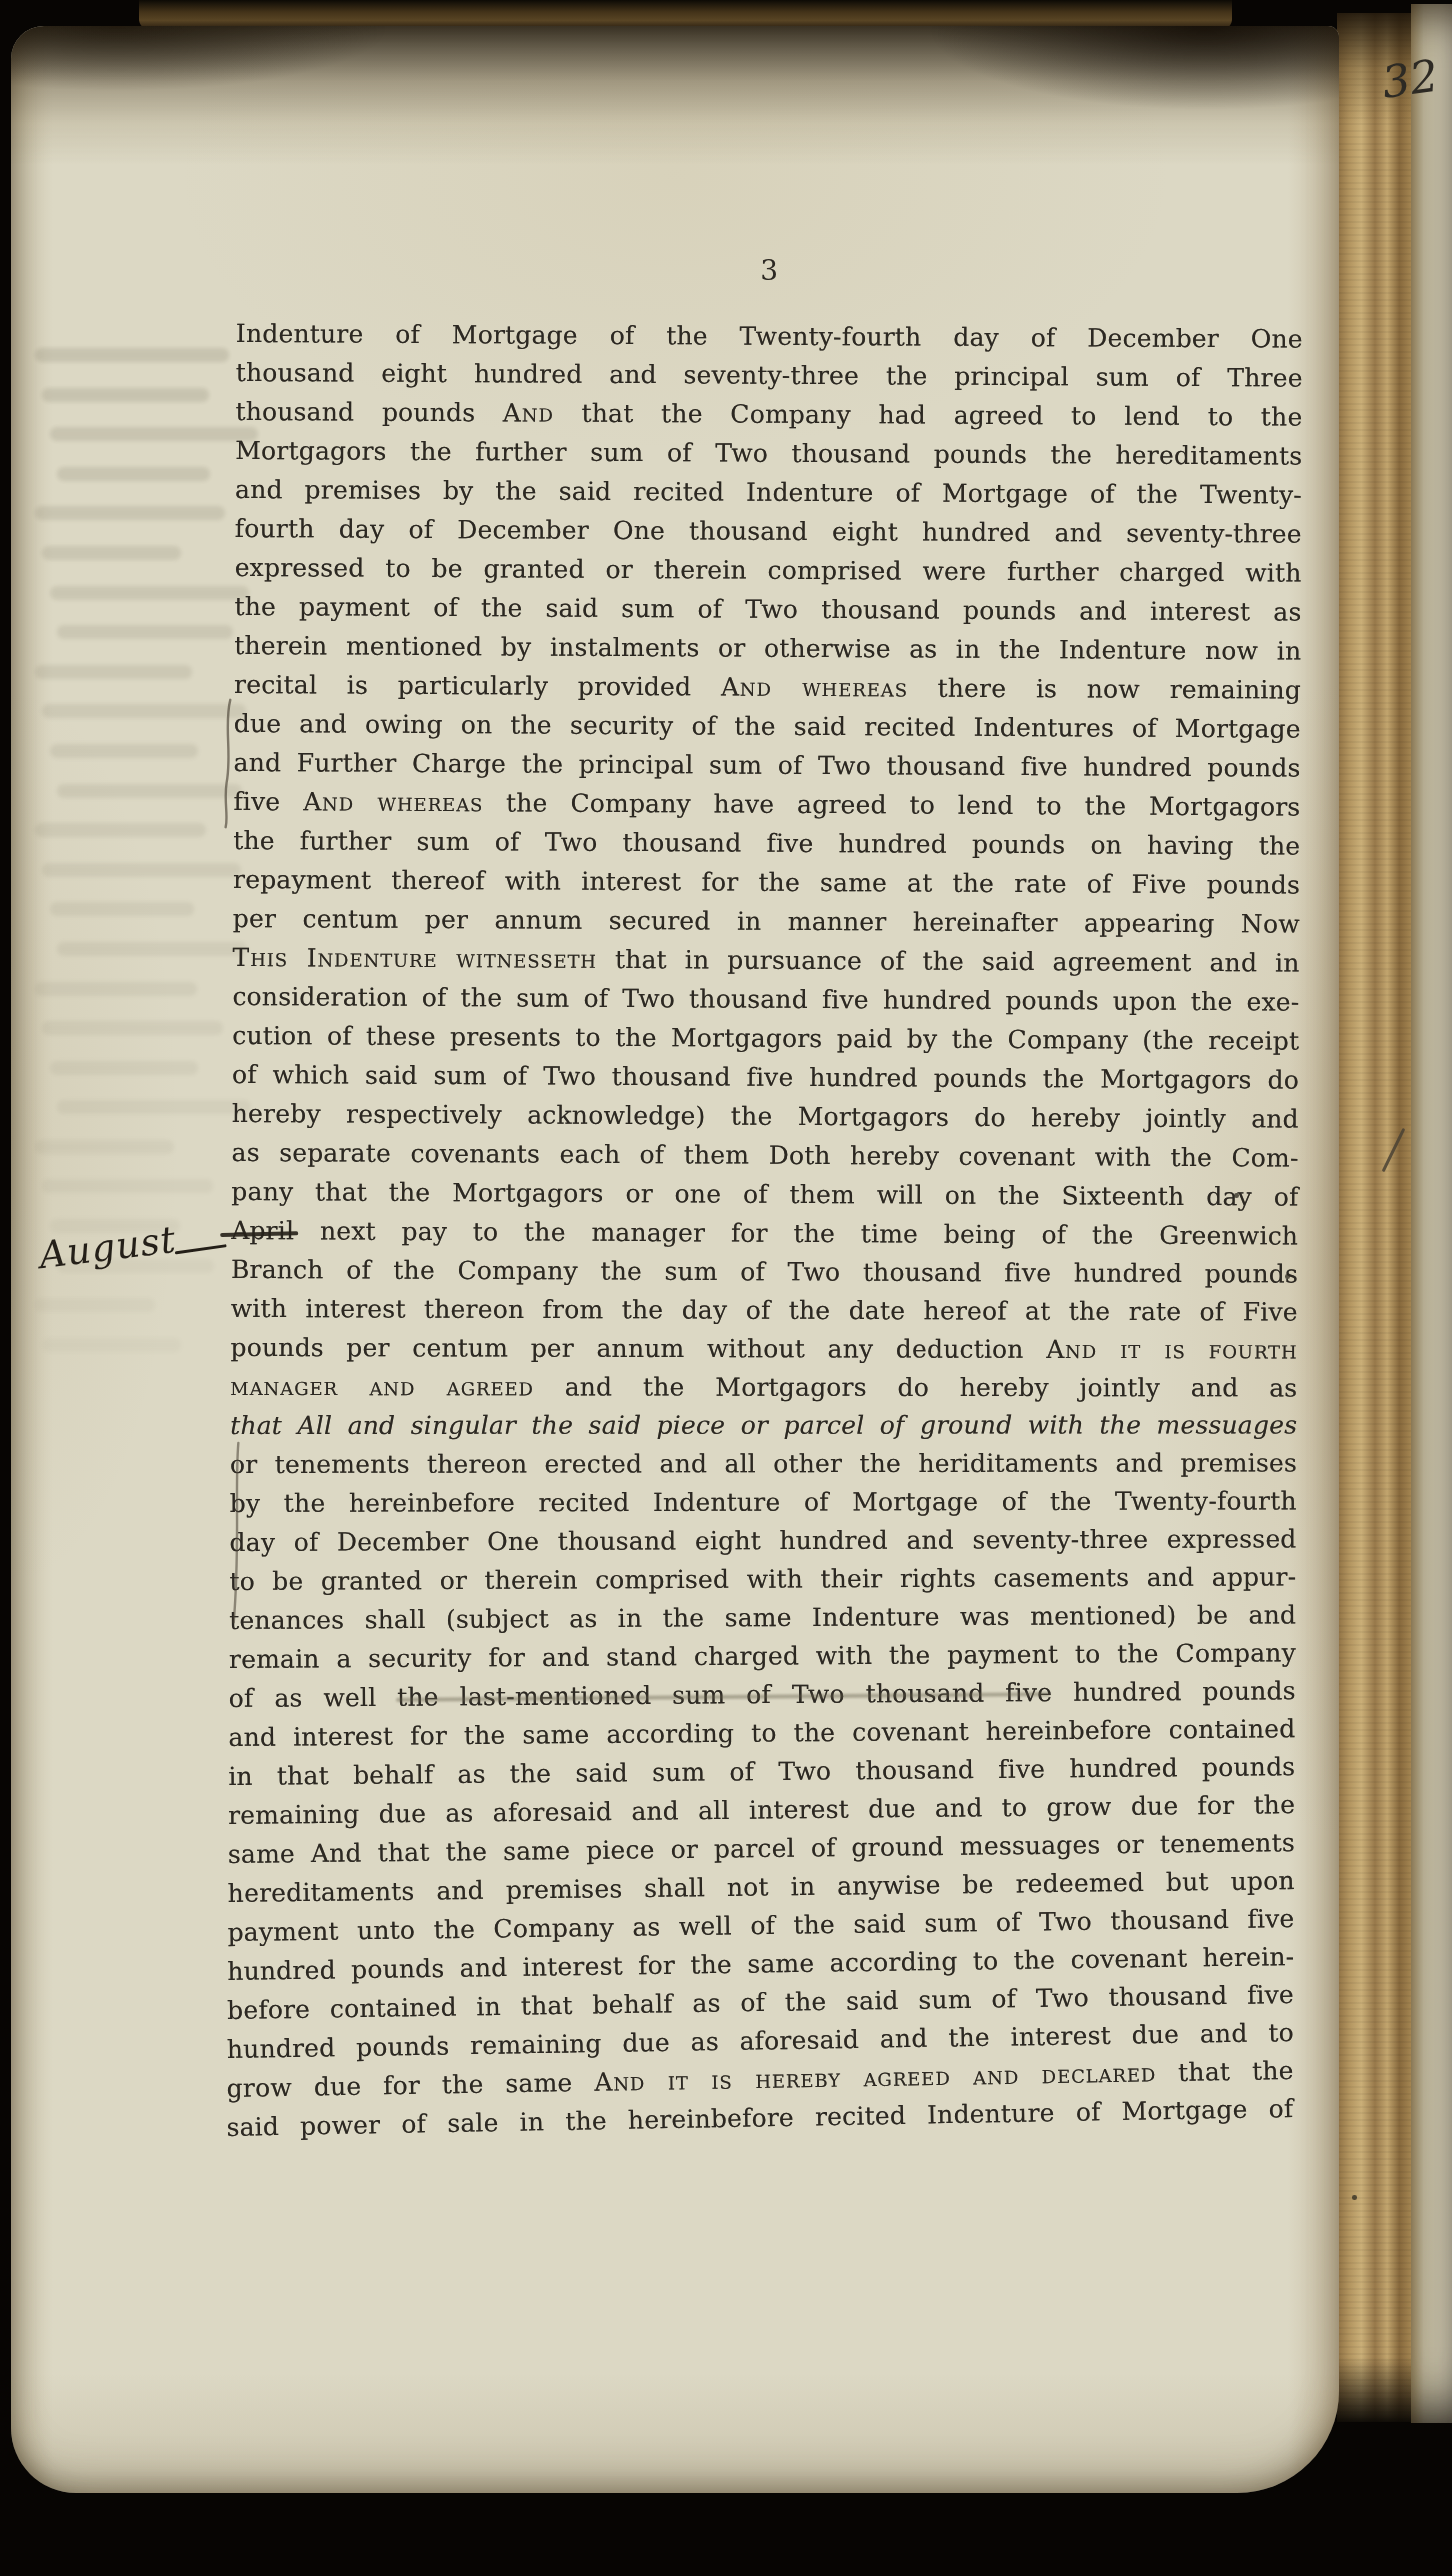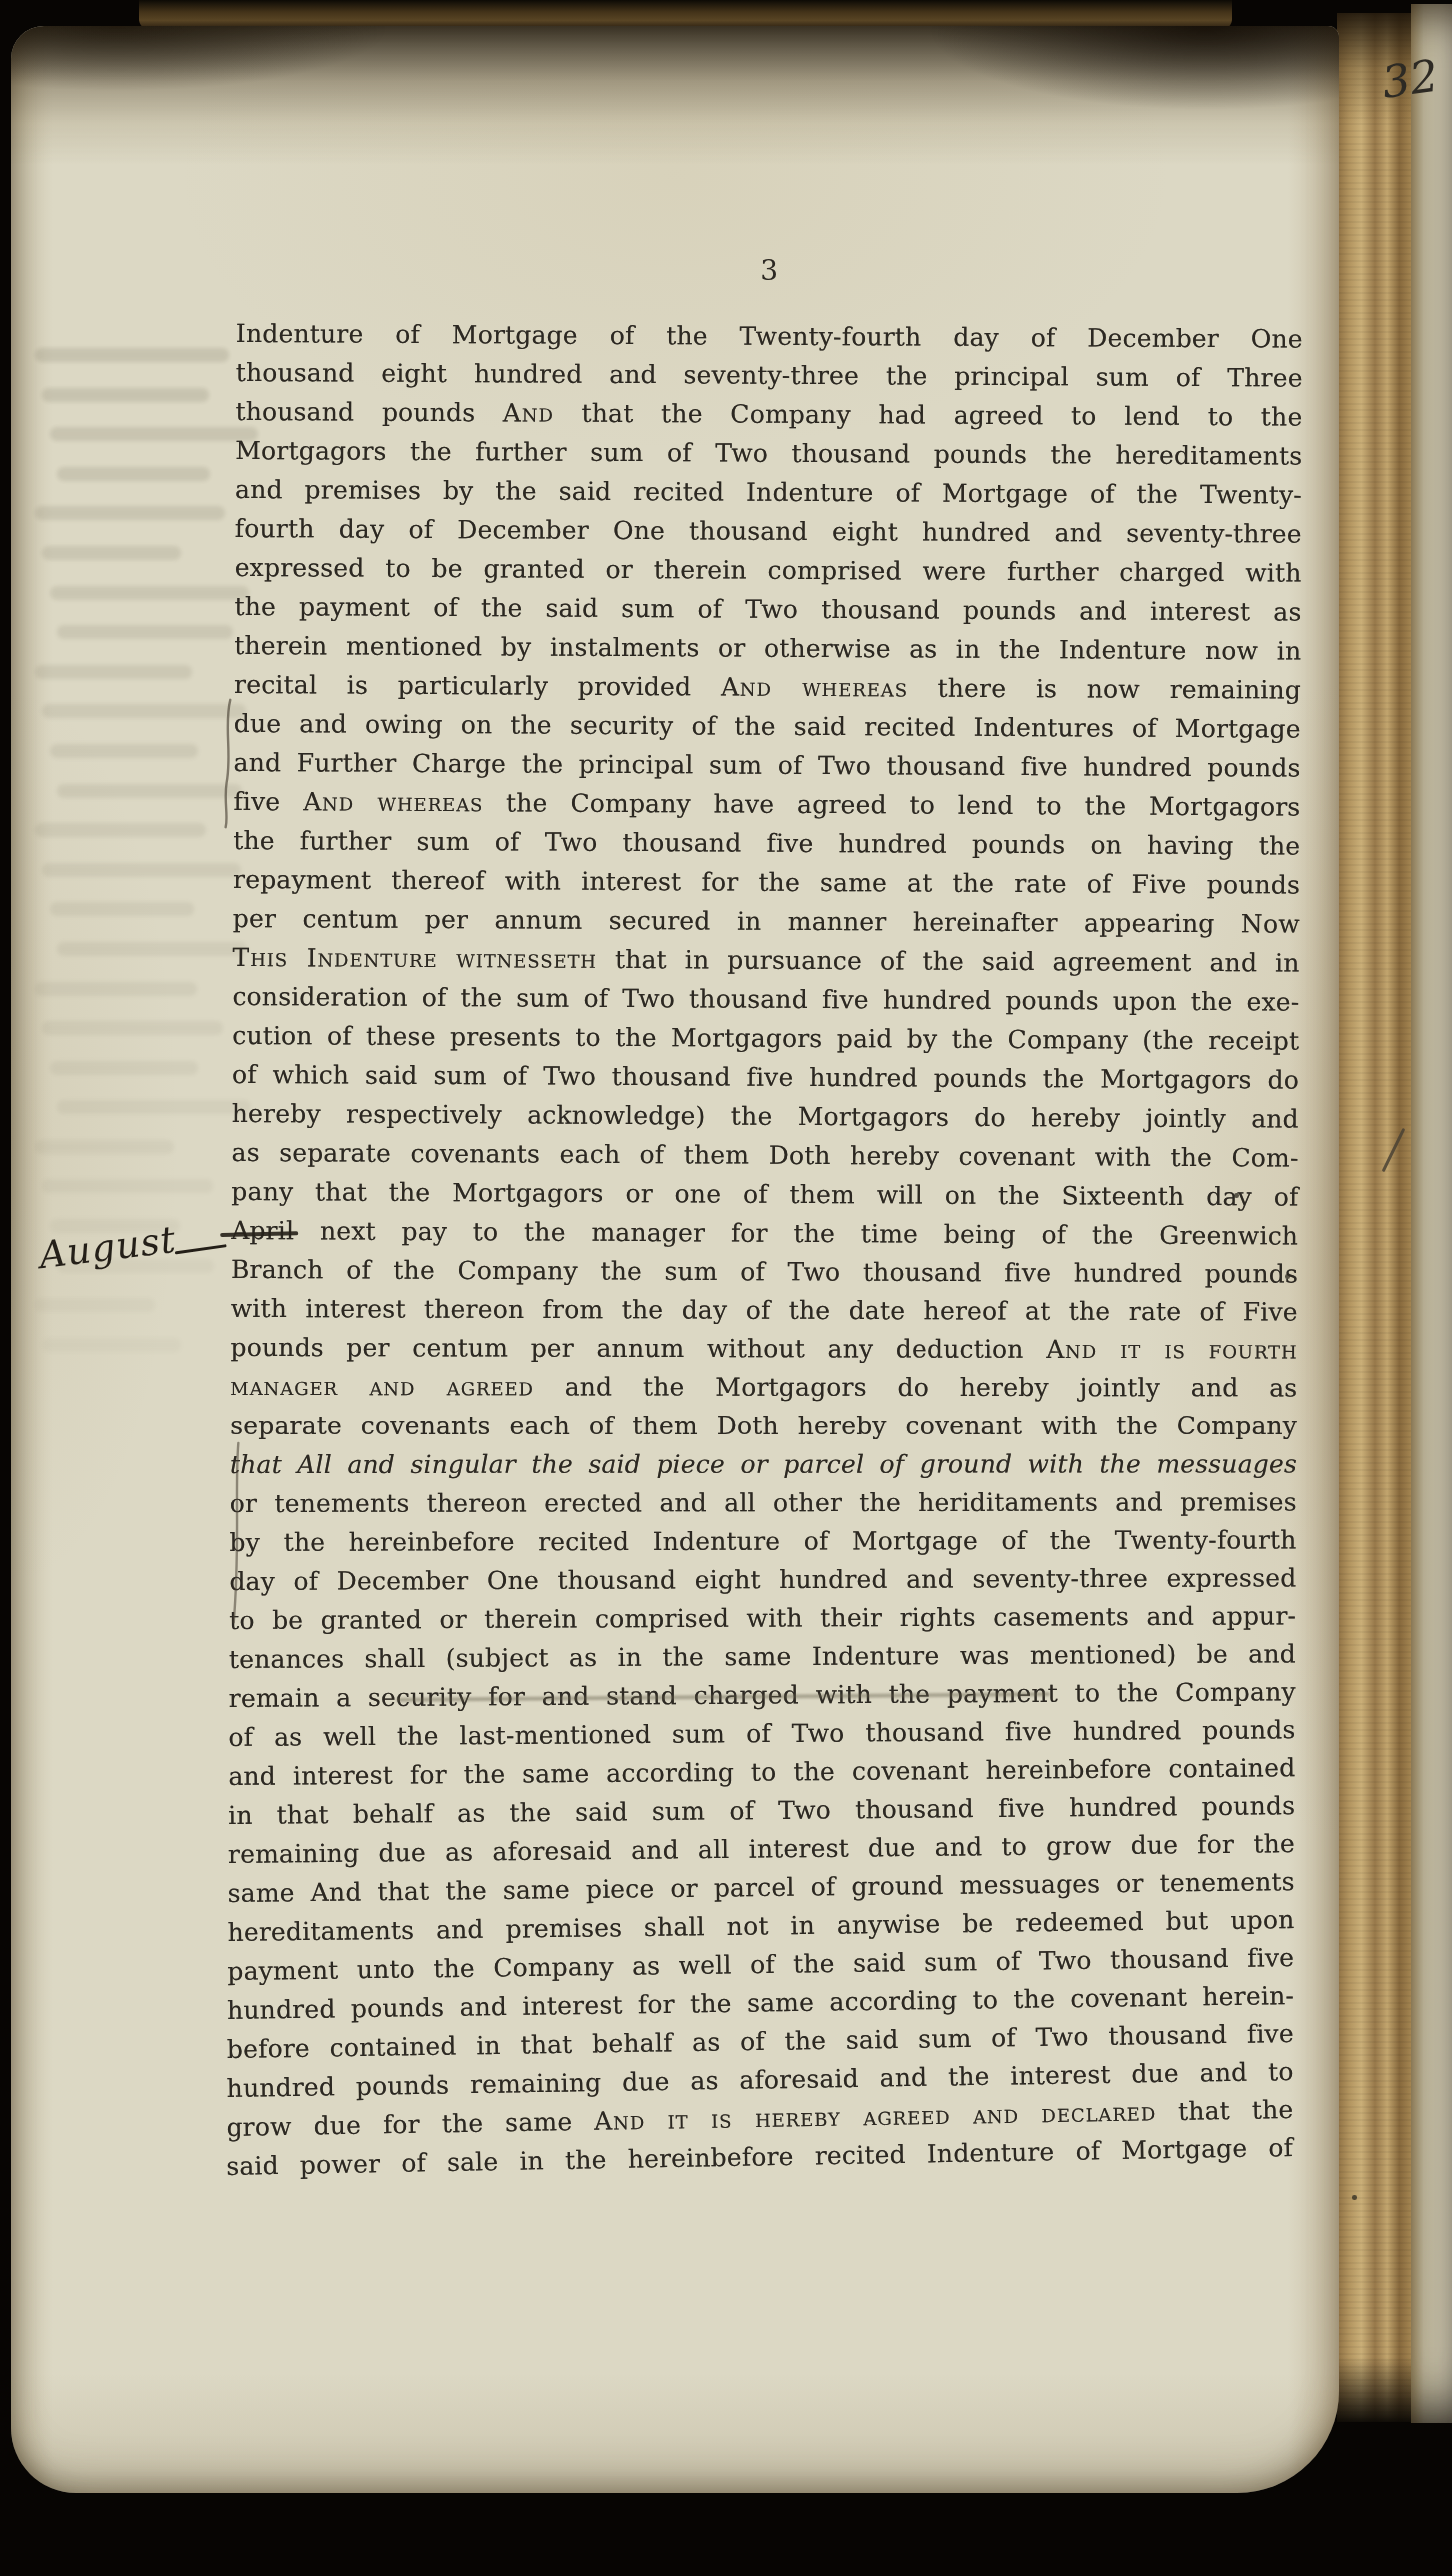--- a/index.html
+++ b/index.html
@@ -144,21 +144,20 @@
         <div class="line"><span>cution of these presents to the Mortgagors paid by the Company (the receipt</span></div>
         <div class="line"><span>of which said sum of Two thousand five hundred pounds the Mortgagors do</span></div>
         <div class="line"><span>hereby respectively acknowledge) the Mortgagors do hereby jointly and</span></div>
         <div class="line"><span>as separate covenants each of them Doth hereby covenant with the Com-</span></div>
         <div class="line"><span>pany that the Mortgagors or one of them will on the Sixteenth day of</span></div>
         <div class="line"><span class="strike">April</span><span> next pay to the manager for the time being of the Greenwich</span></div>
         <div class="line" style="transform: rotate(-0.055deg);"><span>Branch of the Company the sum of Two thousand five hundred pounds</span></div>
         <div class="line" style="transform: rotate(-0.11deg);"><span>with interest thereon from the day of the date hereof at the rate of Five</span></div>
         <div class="line" style="transform: rotate(-0.165deg);"><span>pounds per centum per annum without any deduction </span><span class="sc">And it is fourth</span></div>
         <div class="line" style="transform: rotate(-0.22deg);"><span class="sc">manager and agreed</span><span> and the Mortgagors do hereby jointly and as</span></div>
-        <div class="line" style="transform: rotate(-0.275deg);"><span>separate covenants each of them Doth hereby covenant with the Company</span></div>
         <div class="line" style="transform: rotate(-0.33deg); font-style: italic;"><span>that All and singular the said piece or parcel of ground with the messuages</span></div>
         <div class="line" style="transform: rotate(-0.385deg);"><span>or tenements thereon erected and all other the heriditaments and premises</span></div>
         <div class="line" style="transform: rotate(-0.44deg);"><span>by the hereinbefore recited Indenture of Mortgage of the Twenty-fourth</span></div>
         <div class="line" style="transform: rotate(-0.495deg);"><span>day of December One thousand eight hundred and seventy-three expressed</span></div>
         <div class="line" style="transform: rotate(-0.55deg);"><span>to be granted or therein comprised with their rights casements and appur-</span></div>
         <div class="line" style="transform: rotate(-0.605deg);"><span>tenances shall (subject as in the same Indenture was mentioned) be and</span></div>
         <div class="line" style="transform: rotate(-0.66deg);"><span>remain a security for and stand charged with the payment to the Company</span></div>
         <div class="line" style="transform: rotate(-0.715deg);"><span>of as well the last-mentioned sum of Two thousand five hundred pounds</span></div>
         <div class="line" style="transform: rotate(-0.77deg);"><span>and interest for the same according to the covenant hereinbefore contained</span></div>
         <div class="line" style="transform: rotate(-0.825deg);"><span>in that behalf as the said sum of Two thousand five hundred pounds</span></div>

